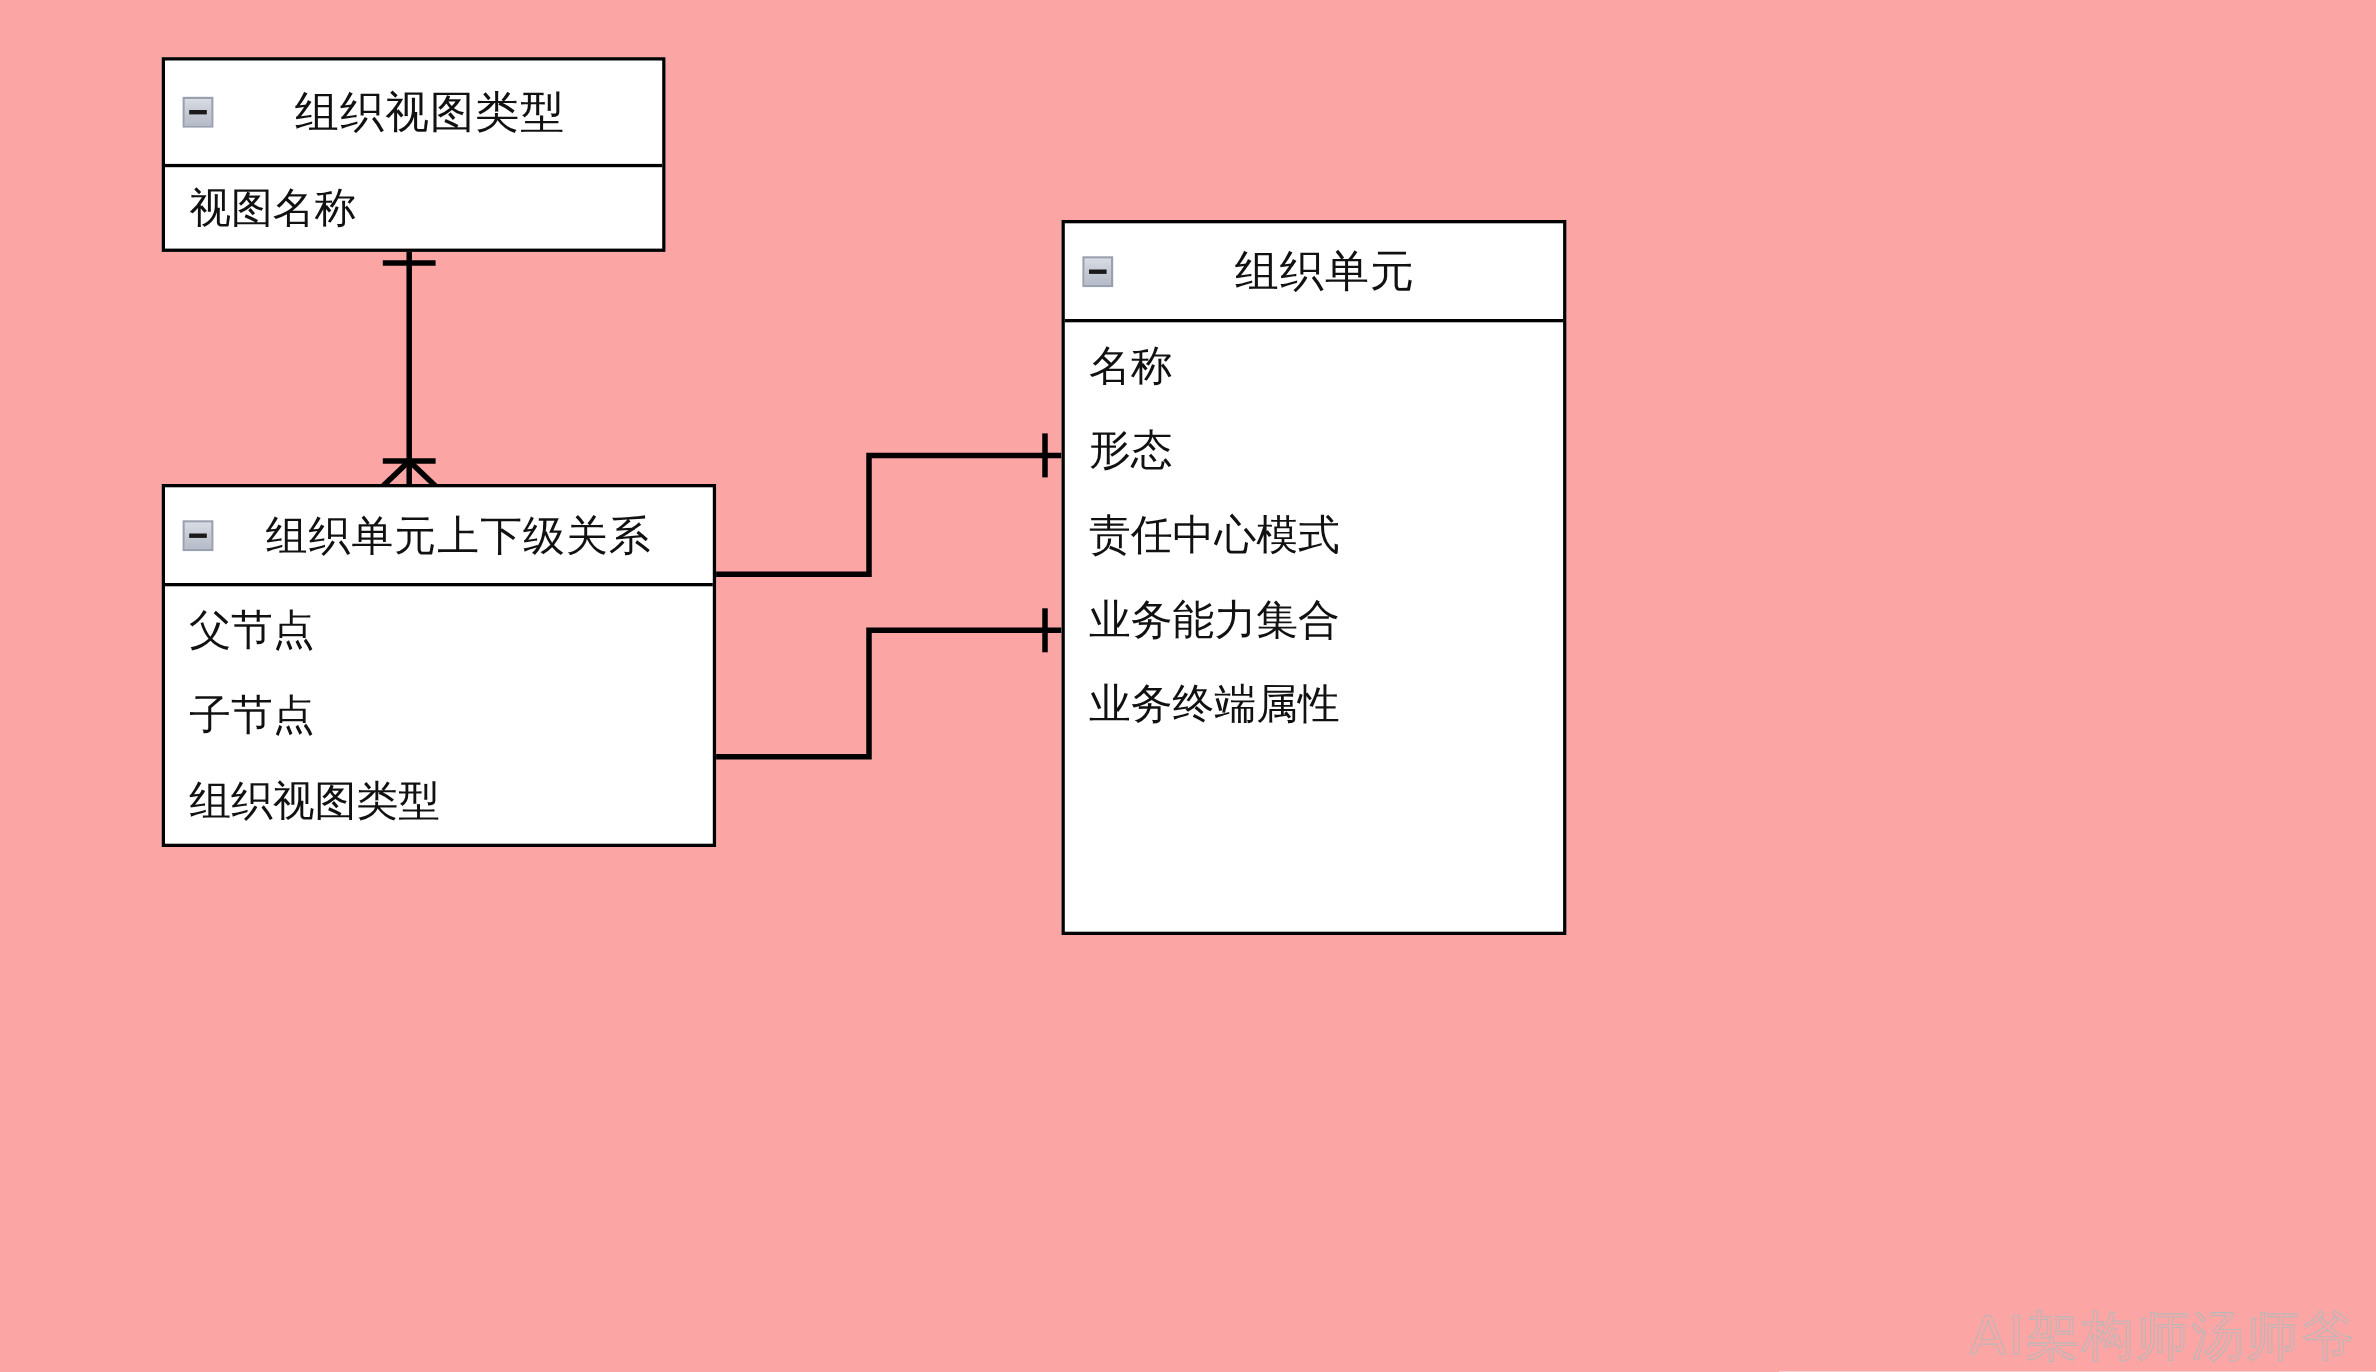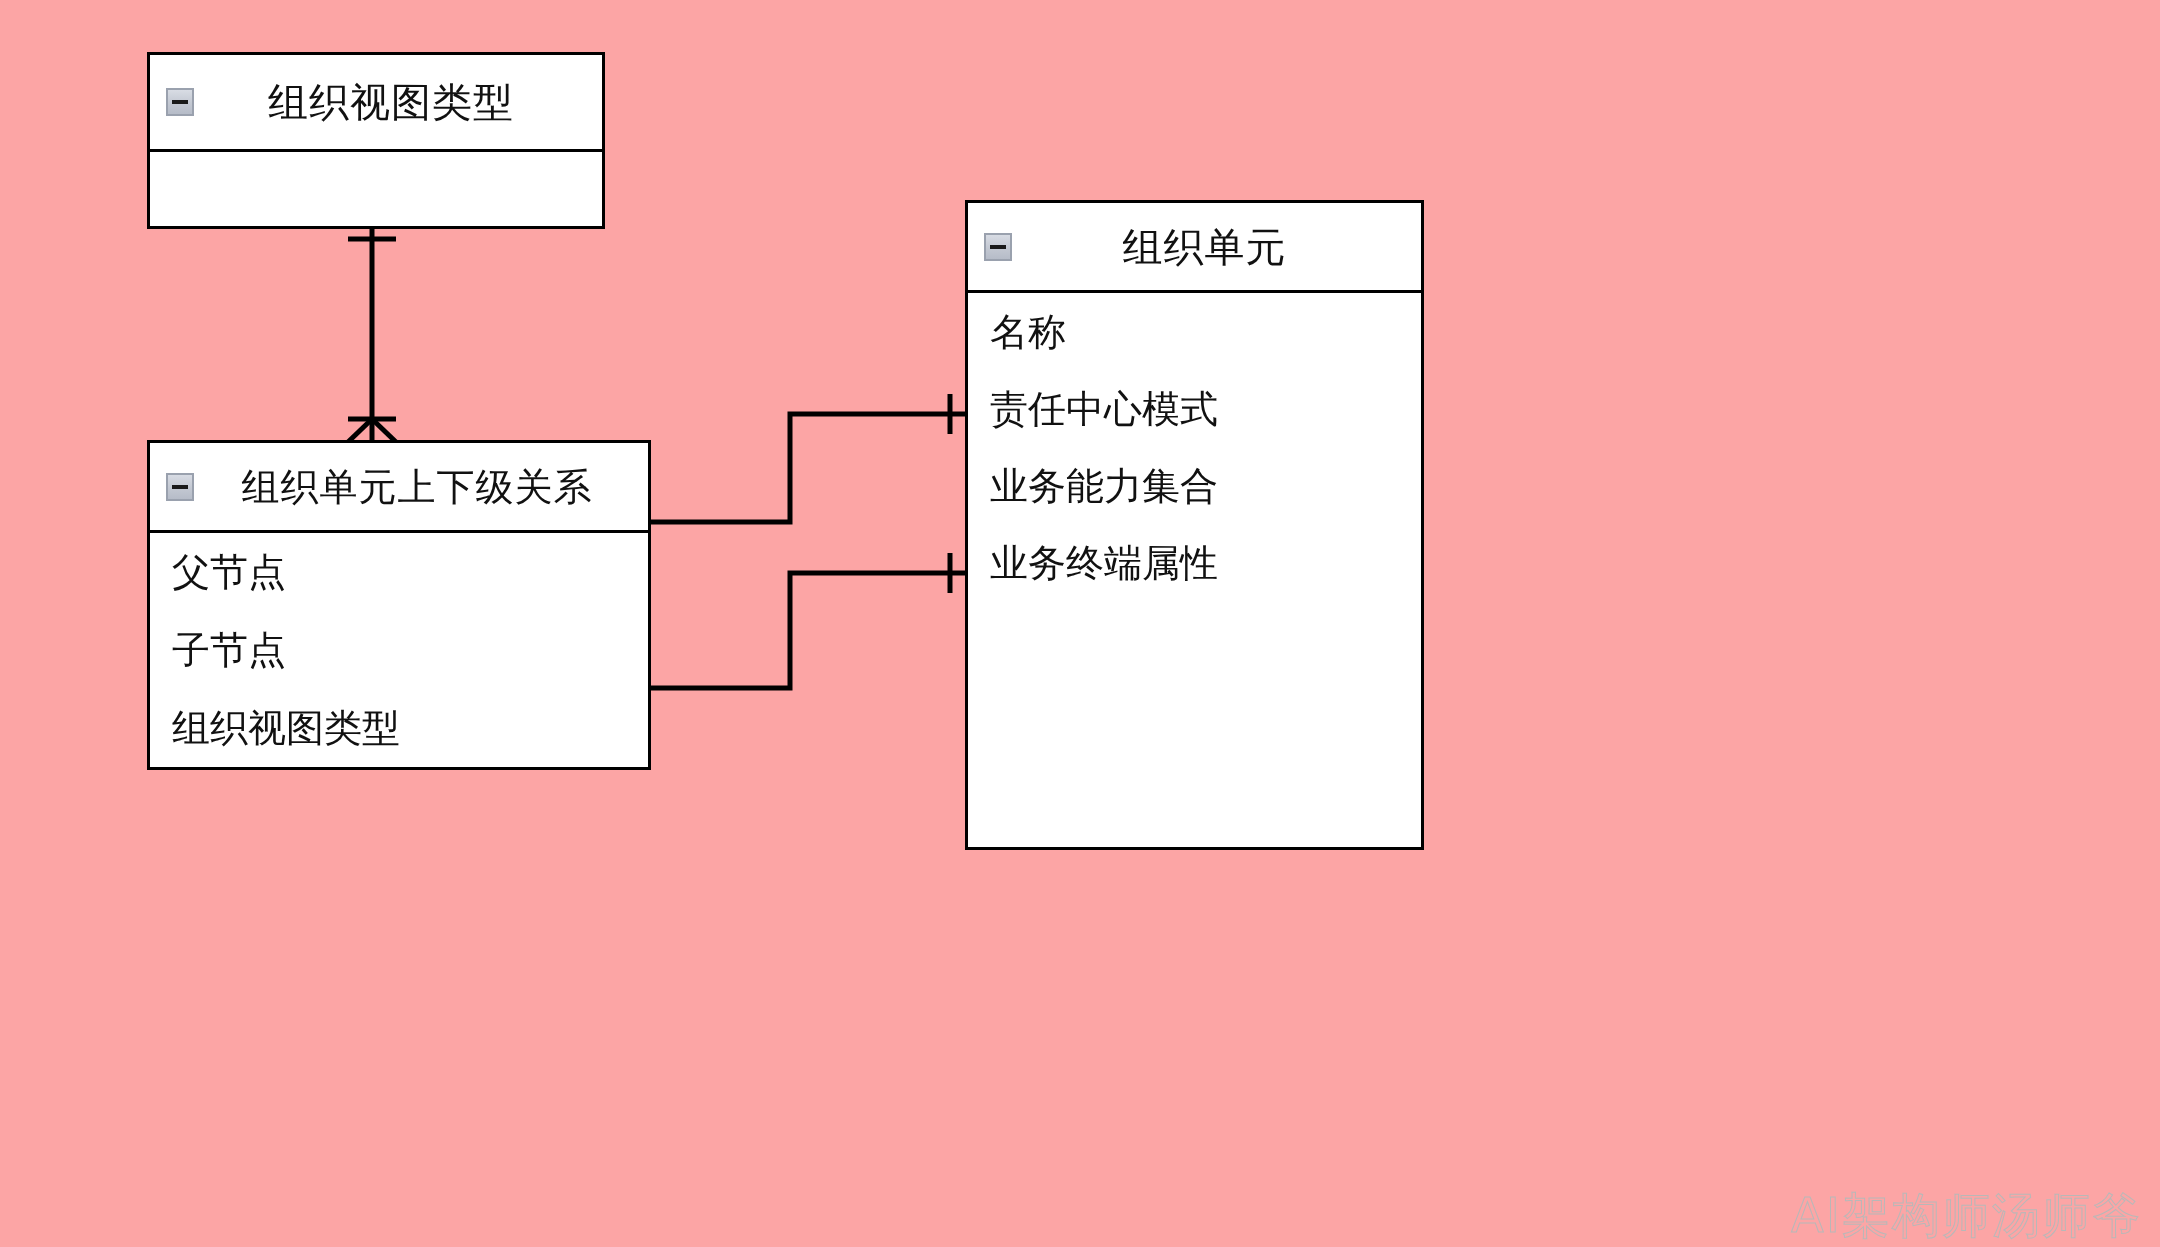--- a/index.html
+++ b/index.html
@@ -156,20 +156,23 @@
     </g>
   </svg>
 
   <div class="entity" id="entity-org-view-type">
     <div class="entity-header">
       <span class="collapse-icon">
           <i></i>
         </span>
       <span class="entity-title">组织视图类型</span>
     </div>
+    <div class="entity-body">
+      <div class="attr">视图名称</div>
+    </div>
   </div>
 
   <div class="entity" id="entity-org-unit-hierarchy">
     <div class="entity-header">
       <span class="collapse-icon">
           <i></i>
         </span>
       <span class="entity-title">组织单元上下级关系</span>
     </div>
     <div class="entity-body">
@@ -181,20 +184,21 @@
 
   <div class="entity" id="entity-org-unit">
     <div class="entity-header">
       <span class="collapse-icon">
           <i></i>
         </span>
       <span class="entity-title">组织单元</span>
     </div>
     <div class="entity-body">
       <div class="attr">名称</div>
+      <div class="attr">形态</div>
       <div class="attr">责任中心模式</div>
       <div class="attr">业务能力集合</div>
       <div class="attr">业务终端属性</div>
     </div>
   </div>
 
   <div class="watermark">AI架构师汤师爷</div>
 
 </div>
 

